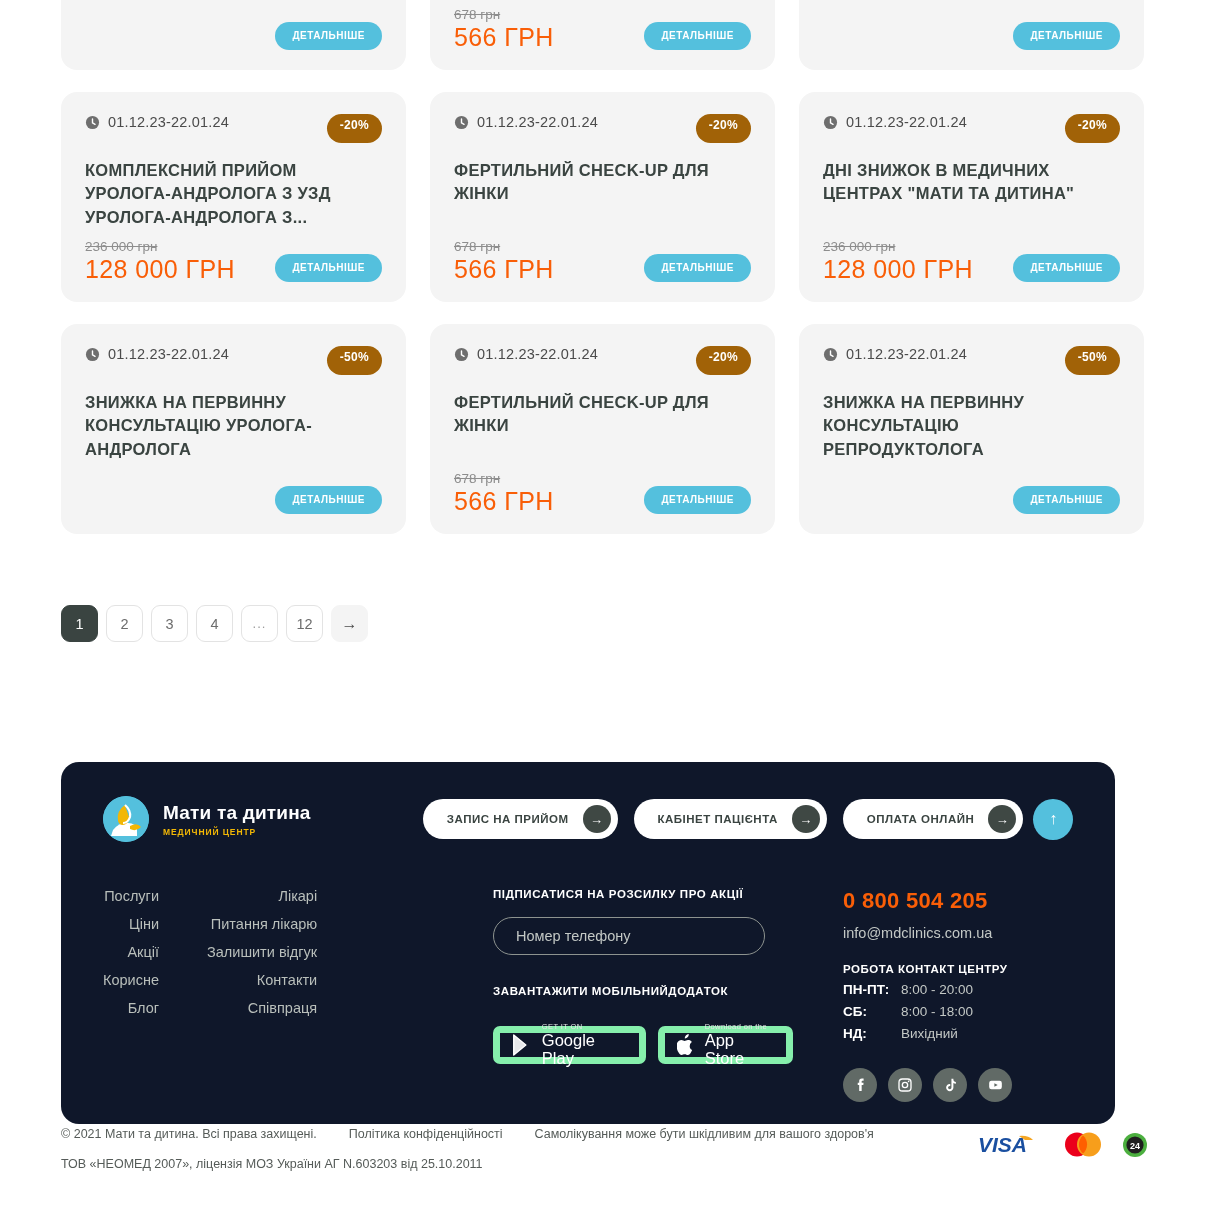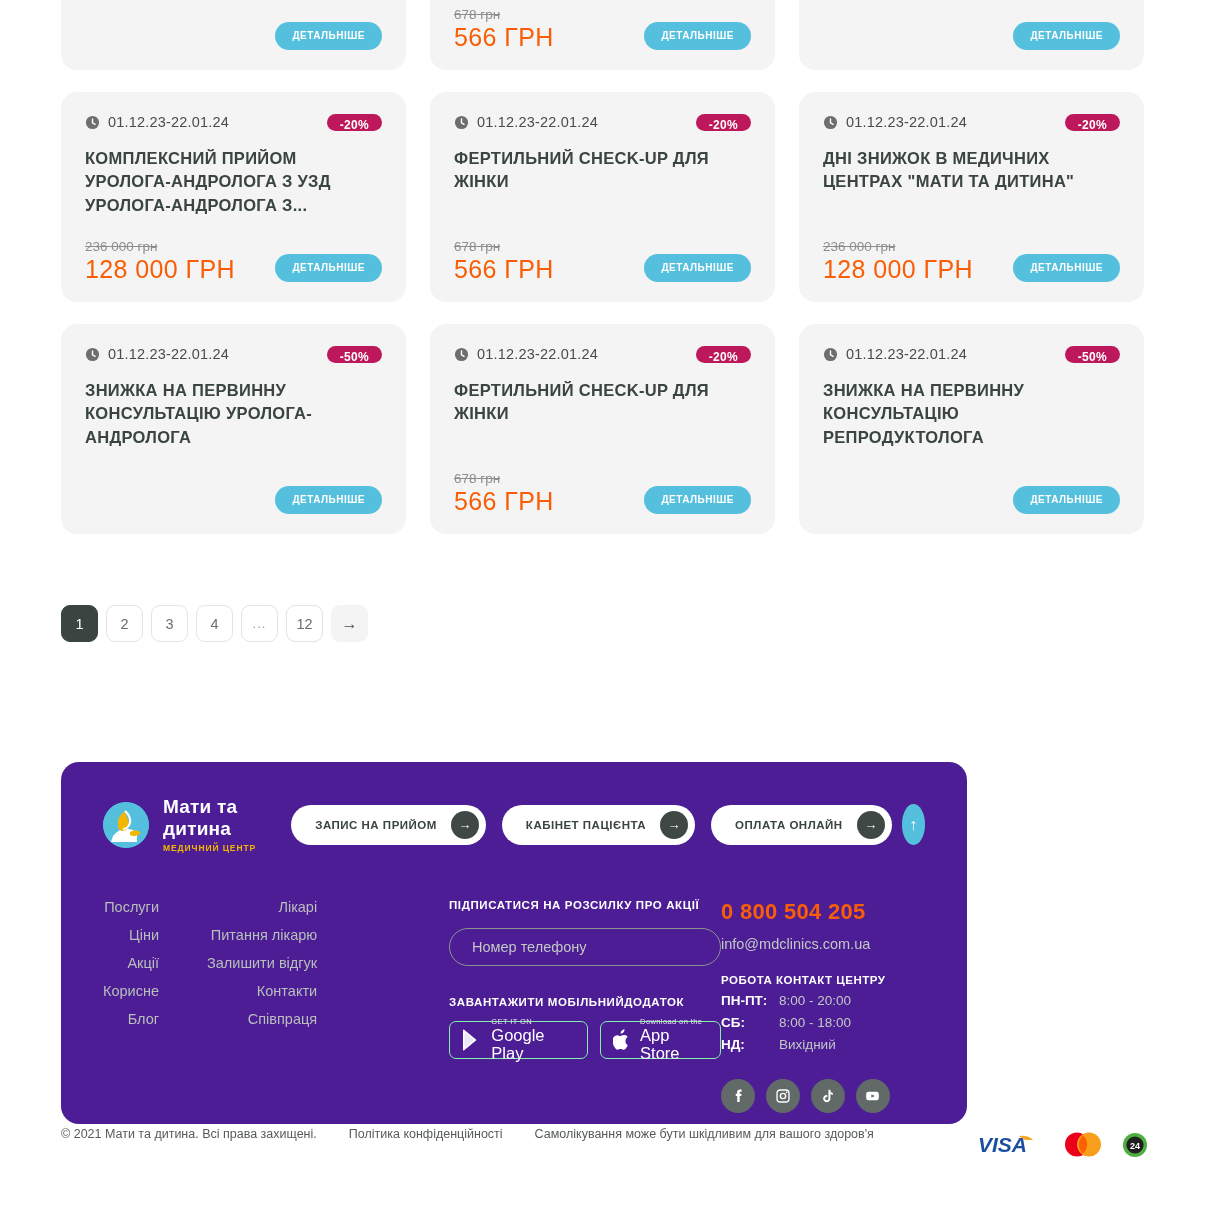--- a/index.html
+++ b/index.html
@@ -28,24 +28,24 @@
     display: flex; flex-direction: column;
   }
   .card-top { display: flex; align-items: flex-start; justify-content: space-between; }
   .date-wrap { display: flex; align-items: center; gap: 8px; }
   .clock-icon { width: 15px; height: 15px; display: block; flex: 0 0 auto; }
   .card-date {
     font-size: 14.5px; color: #4b4b4b; letter-spacing: .2px;
     font-family: "Liberation Sans", sans-serif;
   }
   .badge {
-    background: #be185d; color: #fff;
+    background: #a16207; color: #fff;
     font-size: 12px; font-weight: bold;
     border-radius: 20px;
-    padding: 5px 13px 0 13px;
+    padding: 5px 13px 12px 13px;
     letter-spacing: .3px;
     line-height: 1;
   }
   .card-title {
     margin-top: 16px;
     font-size: 16.5px; font-weight: bold;
     color: #3a4441; line-height: 1.42;
     letter-spacing: .3px;
     text-transform: uppercase;
   }
@@ -86,22 +86,22 @@
     display: flex; align-items: center; justify-content: center;
     cursor: pointer;
   }
   .pg.active { background: #3a4441; color: #fff; border-color: #3a4441; }
   .pg.ellipsis { color: #9c9c9c; letter-spacing: 1px; font-size: 13px; }
   .pg.next { background: #f4f4f4; border-color: #f4f4f4; color: #4b4b4b; font-size: 16px; }
 
   
   .footer {
     position: absolute; left: 61px; top: 762px;
-    width: 906px; height: 362px;
-    background: #4c1d95; border-radius: 18px;
+    width: 1054px; height: 362px;
+    background: #0f172a; border-radius: 18px;
     padding: 34px 42px 46px 42px;
   }
   .footer-top { display: flex; align-items: center; }
   .brand { display: flex; align-items: center; gap: 14px; width: 330px; }
   .logo-circle {
     width: 46px; height: 46px; border-radius: 50%;
     background: #54c0dd; position: relative; overflow: hidden; flex: 0 0 auto;
   }
   .brand-name { color: #ffffff; font-size: 19px; font-weight: bold; letter-spacing: .2px; }
   .brand-sub { color: #f2b705; font-size: 8.5px; font-weight: bold; letter-spacing: .9px; margin-top: 3px; }
@@ -149,23 +149,23 @@
     padding: 0 5px 0 22px; cursor: pointer;
   }
   .sub-btn-label { color: #fff; font-size: 11.5px; font-weight: bold; letter-spacing: .5px; }
   .viber-badge {
     width: 28px; height: 28px; border-radius: 50%;
     background: #3f4844; display: flex; align-items: center; justify-content: center;
   }
   .app-title { color: #ffffff; font-size: 11.5px; font-weight: bold; letter-spacing: .6px; margin-top: 30px; }
   .store-row { display: flex; gap: 12px; margin-top: 13px; }
   .store-badge {
-    border: 1px solid #86efac; border-radius: 7px;
+    border: 7px solid #86efac; border-radius: 7px;
     height: 38px; padding: 0 12px;
-    display: flex; align-items: center; gap: 9px; cursor: pointer;
+    display: flex; align-items: center; gap: 9px; cursor: pointer; margin-top: 16px;
   }
   .store-sm { color: #e4e7e5; font-size: 7.5px; letter-spacing: .4px; line-height: 1; }
   .store-lg { color: #ffffff; font-size: 16.5px; line-height: 1.1; margin-top: 1px; }
 
   .contact { margin-left: auto; width: 230px; }
   .phone-big { color: #f95e07; font-size: 22px; font-weight: bold; letter-spacing: .3px; }
   .email { color: #c3c8c5; font-size: 14.5px; margin-top: 11px; display: block; text-decoration: none; }
   .hours-title { color: #ffffff; font-size: 11.5px; font-weight: bold; letter-spacing: .5px; margin-top: 22px; }
   .hours-row { display: flex; margin-top: 7px; font-size: 13.5px; }
   .hours-day { color: #ffffff; font-weight: bold; width: 58px; }
@@ -470,20 +470,21 @@
   </div>
 
   <div class="bottom">
     <div class="legal-row">
       <div>
         <div class="legal-line1">
           <span>© 2021 Мати та дитина. Всі права захищені.</span>
           <a class="legal-link" href="#">Політика конфіденційності</a>
           <span>Самолікування може бути шкідливим для вашого здоров'я</span>
         </div>
+        <div class="legal-line2">ТОВ «НЕОМЕД 2007», ліцензія МОЗ України АГ N.603203 від 25.10.2011</div>
       </div>
       <div class="pay-row">
         <svg width="66" height="22" viewBox="0 0 66 22">
           <text x="0" y="18" font-family="Liberation Sans, sans-serif" font-size="21" font-weight="bold" font-style="italic" fill="#1a4fa0">VISA</text>
           <path d="M41 2 Q50 1 55 6 L47 6 Z" fill="#f5a623"></path>
         </svg>
         <svg width="44" height="27" viewBox="0 0 44 27">
           <circle cx="16" cy="13.5" r="12" fill="#eb001b"></circle>
           <circle cx="28" cy="13.5" r="12" fill="#f79e1b"></circle>
           <path d="M22 4.5a12 12 0 000 18 12 12 0 000-18z" fill="#ff5f00"></path>

